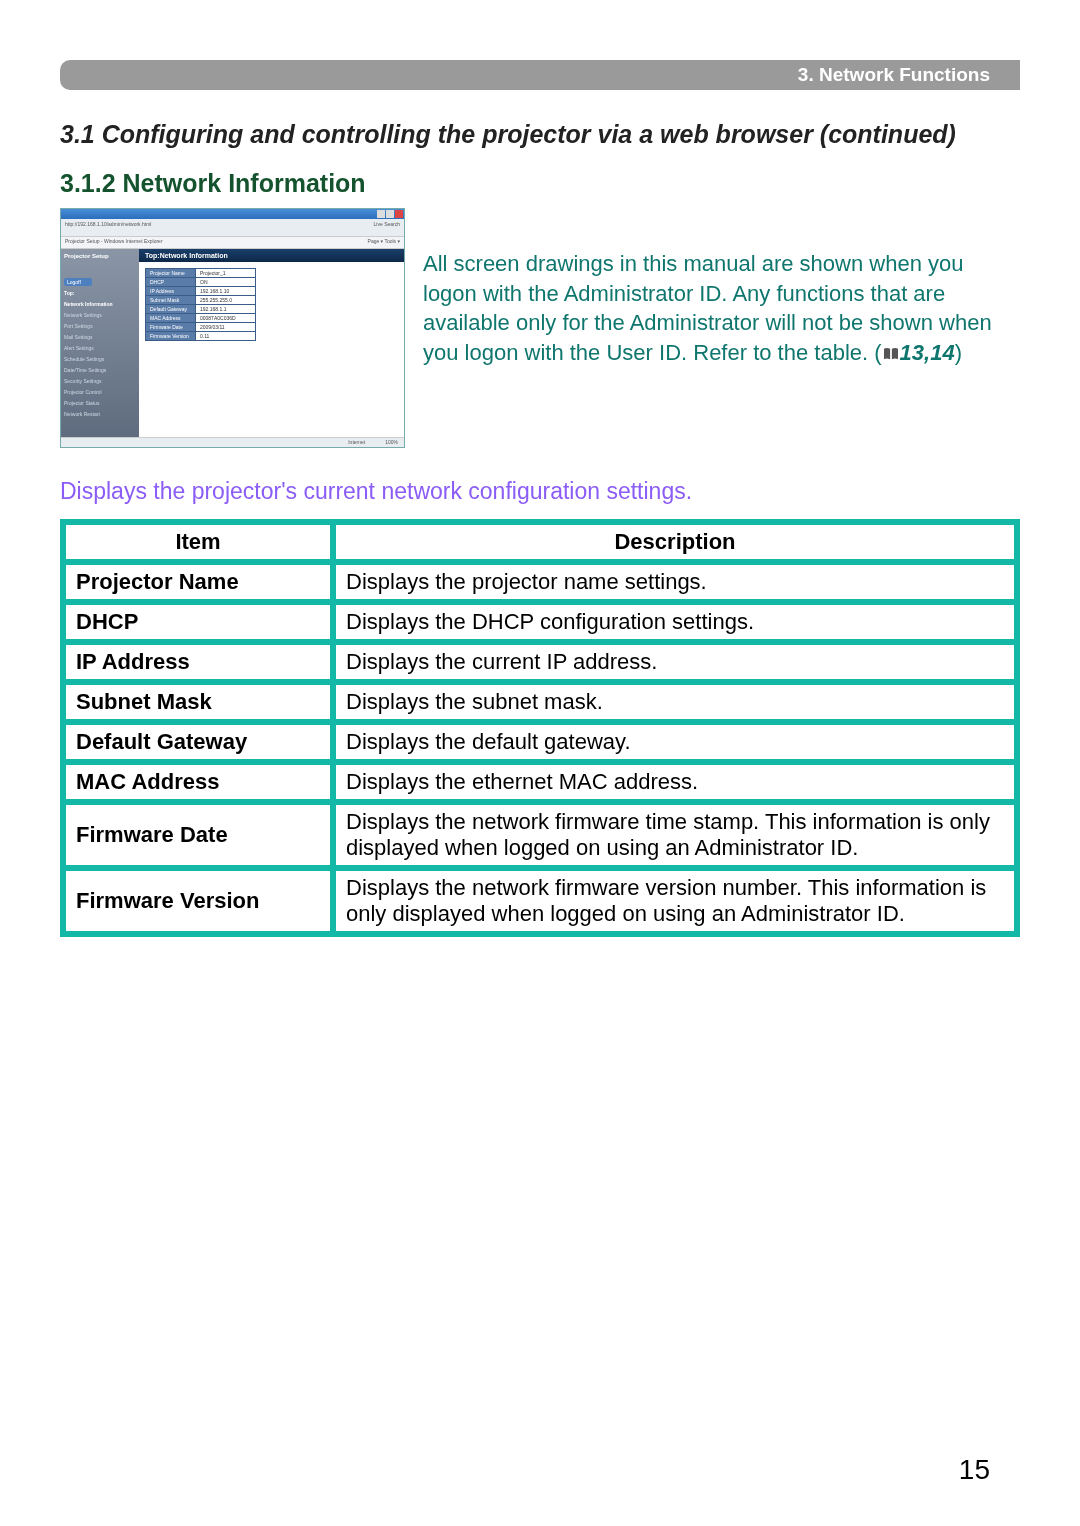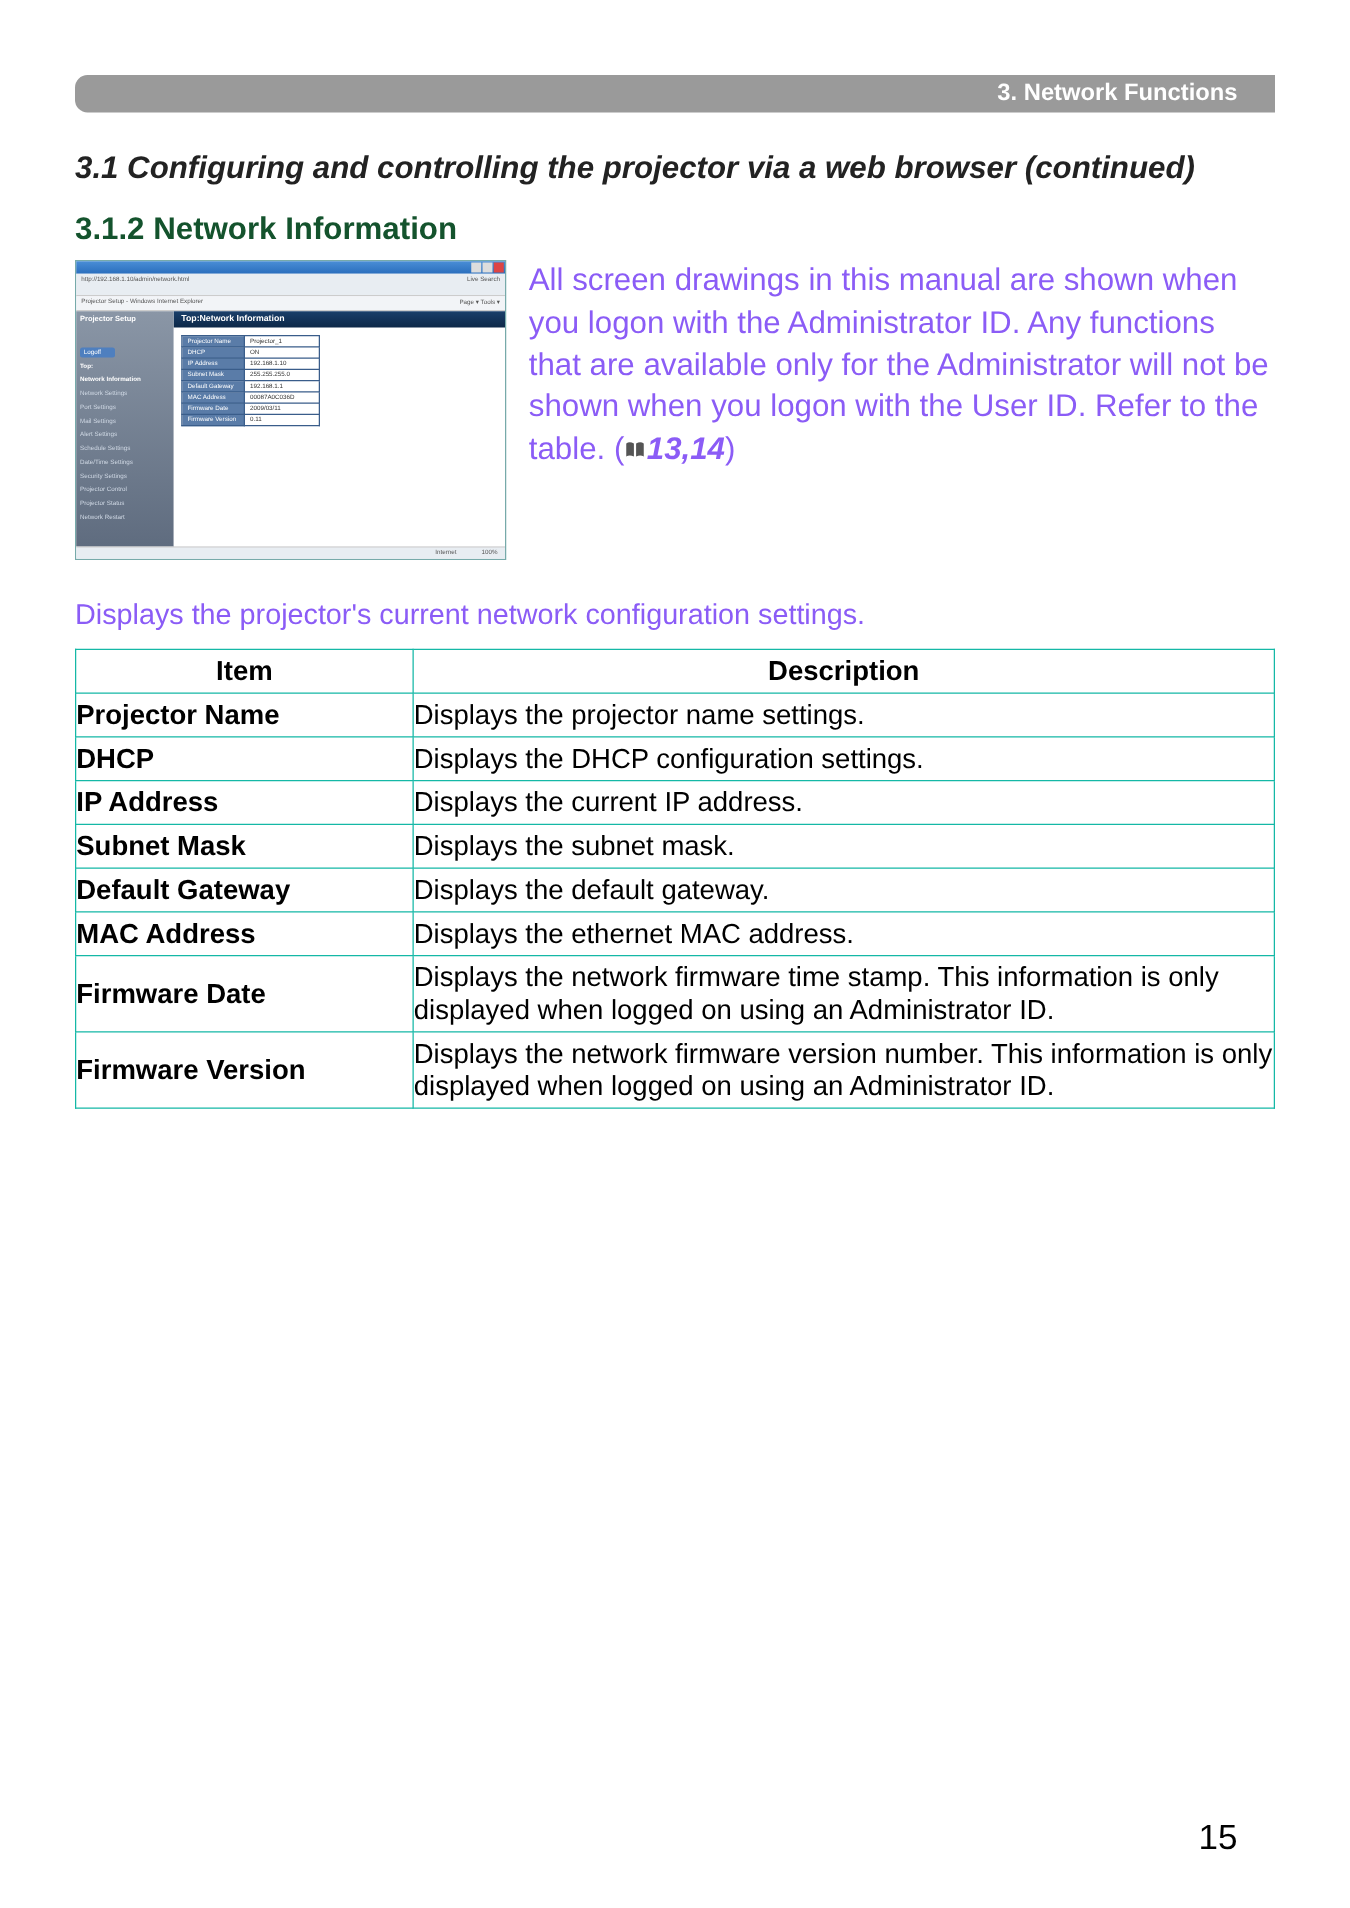--- a/index.html
+++ b/index.html
@@ -148,23 +148,24 @@
       background:#e8edf2;
       border-top:1px solid #ccc;
       font-size:5px;
       color:#555;
       display:flex;
       justify-content:flex-end;
       gap:20px;
       padding:1px 6px;
     }
     .body-text {
-      font-size: 25px;
+      font-size: 22px;
       line-height: 1.35;
-      color: #8b5cf6;
+      color: #0f766e;
+      margin-top: 41px;
     }
     .book-icon {
       display:inline-block;
       width:18px;
       height:14px;
       vertical-align:middle;
     }
     .ref {
       font-weight:bold;
       font-style:italic;
@@ -173,22 +174,22 @@
       font-size: 23px;
       margin: 28px 0 14px 0;
       color:#8b5cf6;
     }
     table.info-table {
       border-collapse: collapse;
       width: 100%;
       font-size: 22px;
     }
     .info-table th, .info-table td {
-      border: 1px solid #14b8a6;
-      padding: 4px 0;
+      border: 6px solid #14b8a6;
+      padding: 4px 10px;
       vertical-align: middle;
       text-align: left;
     }
     .info-table th {
       text-align: center;
       font-weight: bold;
       background:#fff;
     }
     .info-table td.item-col {
       font-weight: bold;

